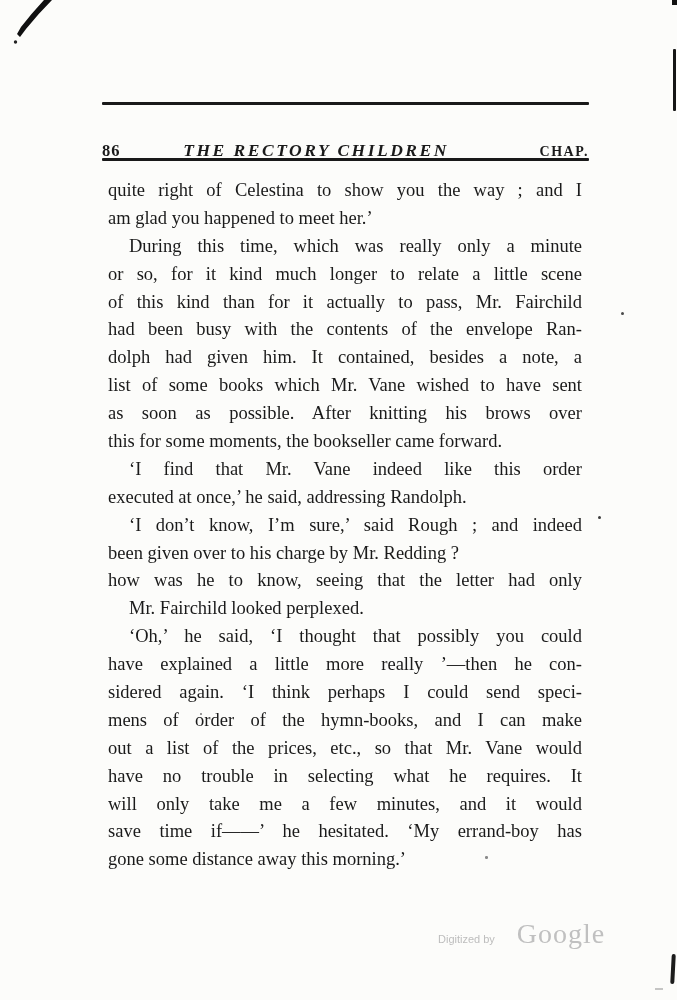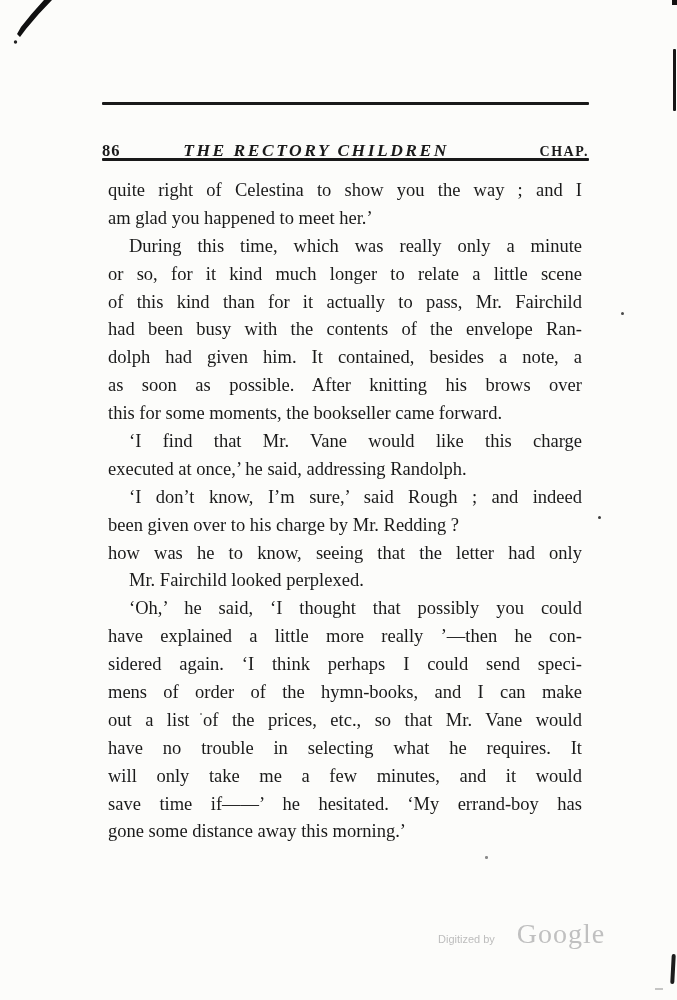--- a/index.html
+++ b/index.html
@@ -104,23 +104,24 @@
   <div class="rule rule-bottom"></div>
 
   <div class="body-text">
       <div class="line">quite right of Celestina to show you the way ; and I</div>
       <div class="line last">am glad you happened to meet her.’</div>
       <div class="line indent">During this time, which was really only a minute</div>
       <div class="line">or so, for it kind much longer to relate a little scene</div>
       <div class="line">of this kind than for it actually to pass, Mr. Fairchild</div>
       <div class="line">had been busy with the contents of the envelope Ran-</div>
       <div class="line">dolph had given him.  It contained, besides a note, a</div>
+      <div class="line">list of some books which Mr. Vane wished to have sent</div>
       <div class="line">as soon as possible.  After knitting his brows over</div>
       <div class="line last">this for some moments, the bookseller came forward.</div>
-      <div class="line indent">‘I find that Mr. Vane would like this charge</div>
+      <div class="line indent">‘I find that Mr. Vane indeed like this order</div>
       <div class="line last">executed at once,’ he said, addressing Randolph.</div>
       <div class="line indent">‘I don’t know, I’m sure,’ said Rough ; and indeed</div>
       <div class="line last">been given over to his charge by Mr. Redding ?</div>
       <div class="line">how was he to know, seeing that the letter had only</div>
       <div class="line indent last">Mr. Fairchild looked perplexed.</div>
       <div class="line indent">‘Oh,’ he said, ‘I thought that possibly you could</div>
       <div class="line">have explained a little more really ’—then he con-</div>
       <div class="line">sidered again.  ‘I think perhaps I could send speci-</div>
       <div class="line">mens of order of the hymn-books, and I can make</div>
       <div class="line">out a list of the prices, etc., so that Mr. Vane would</div>

